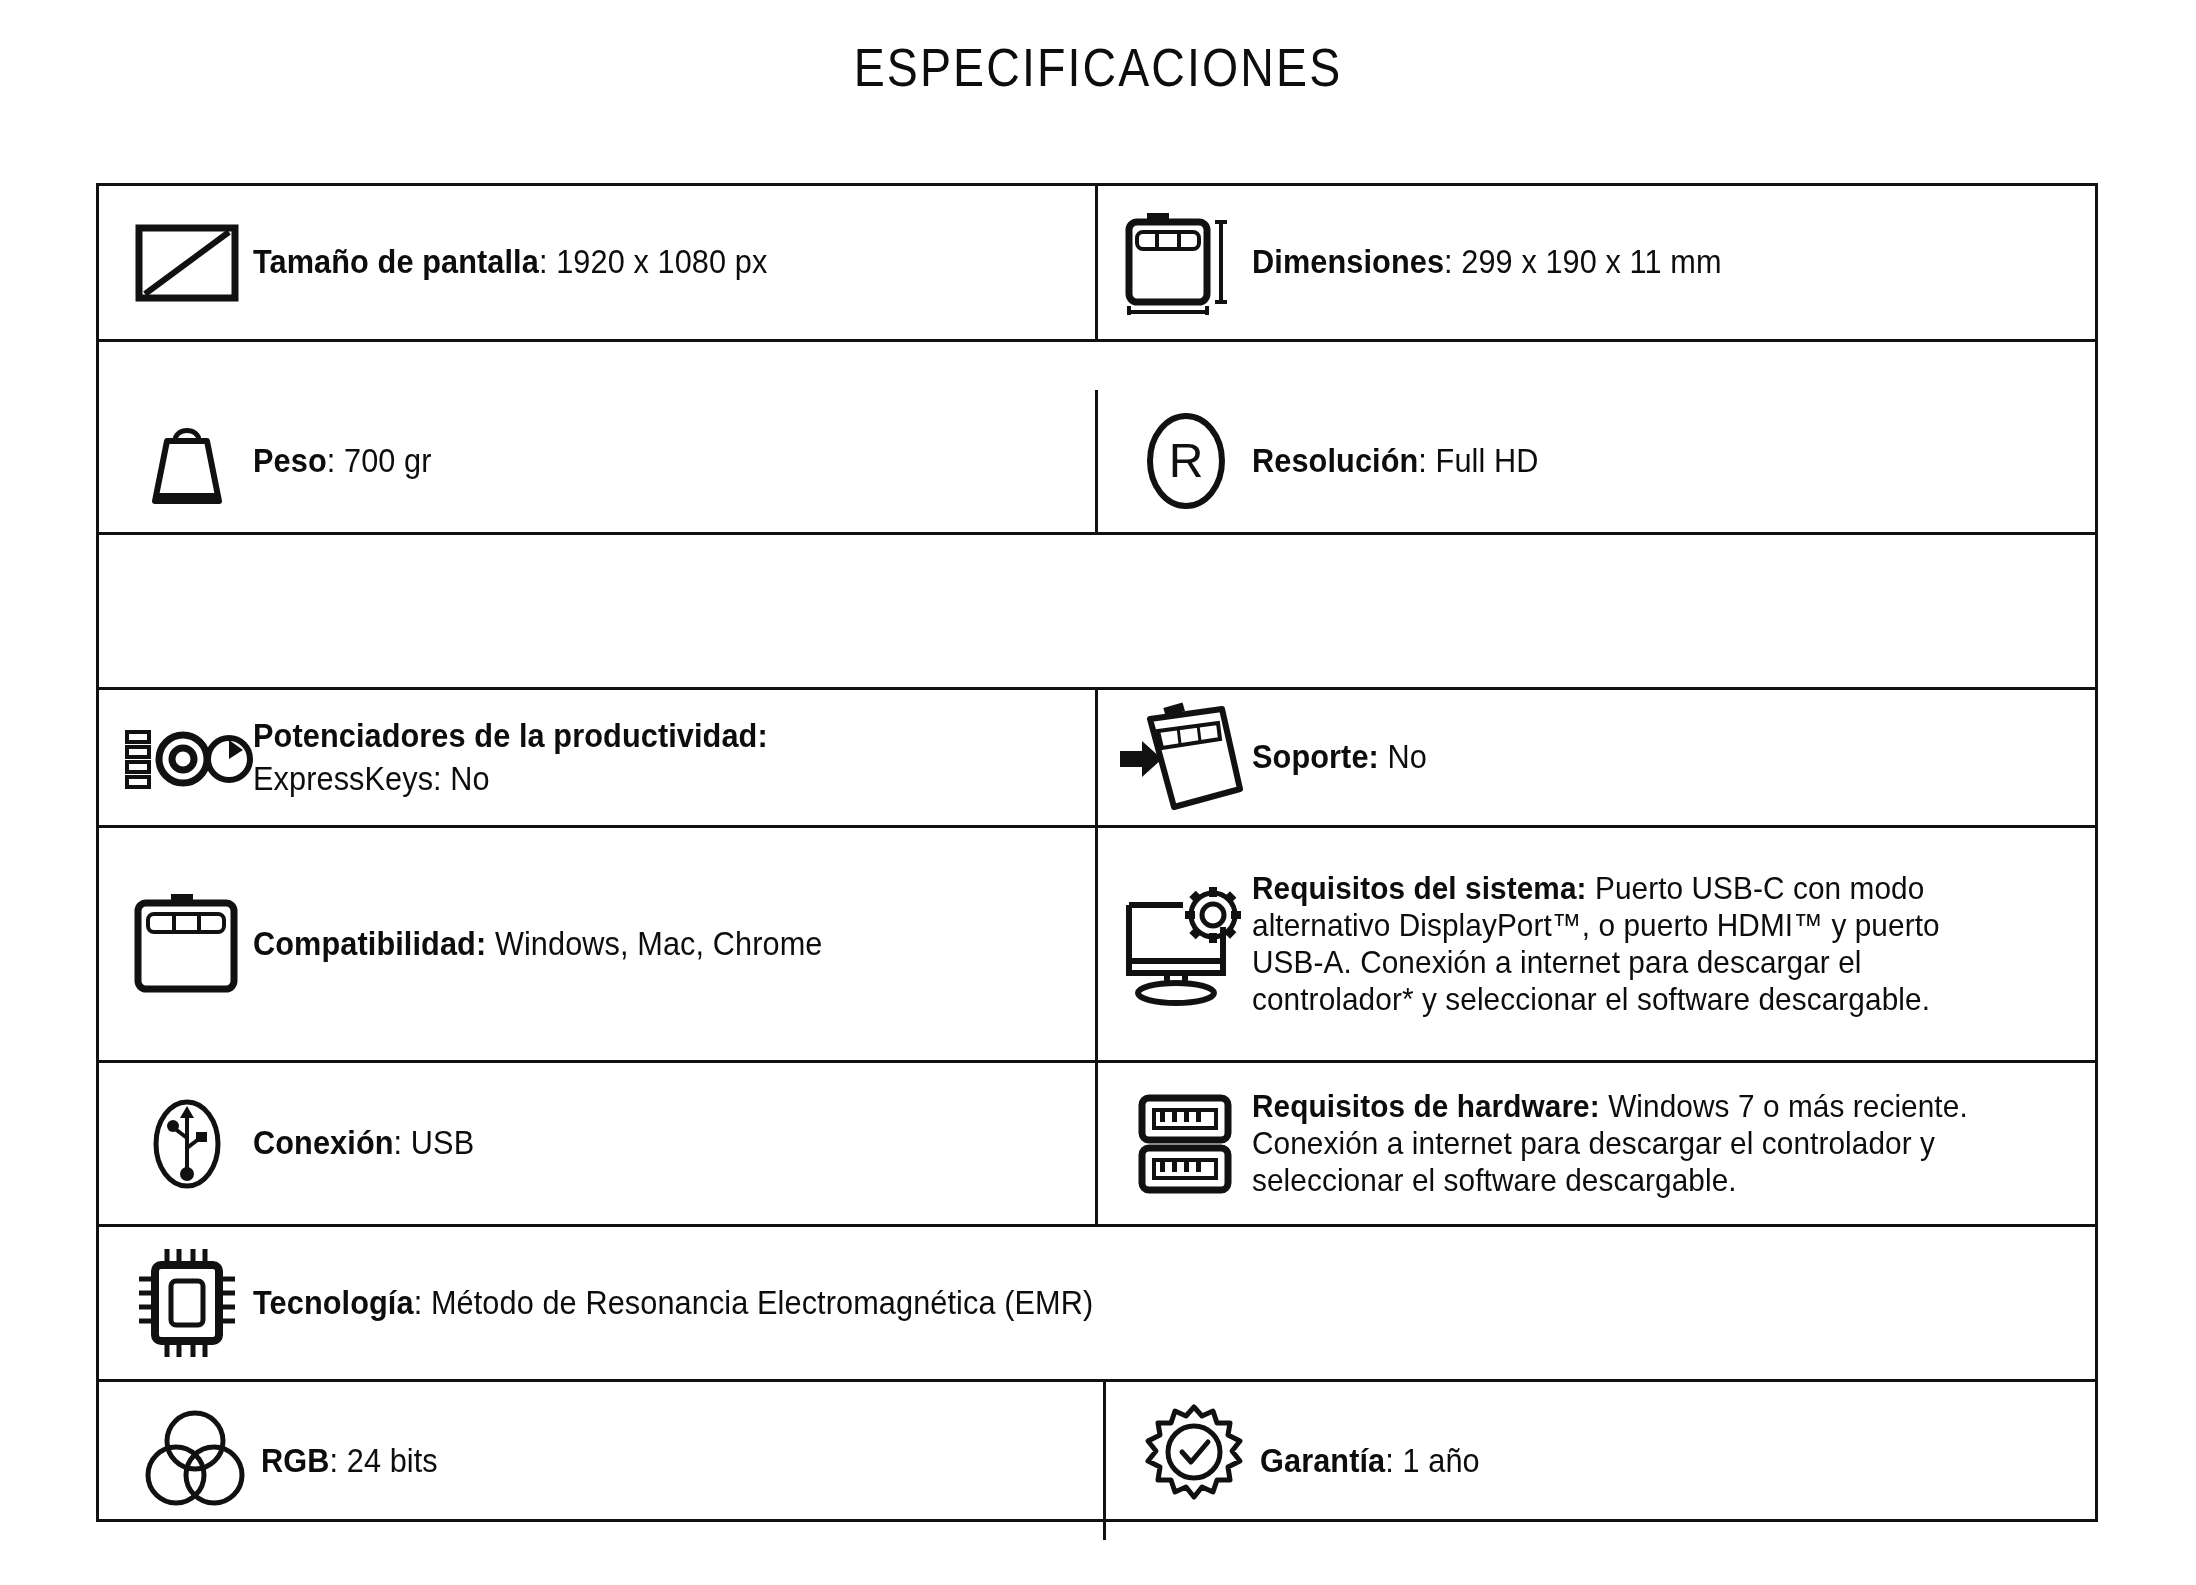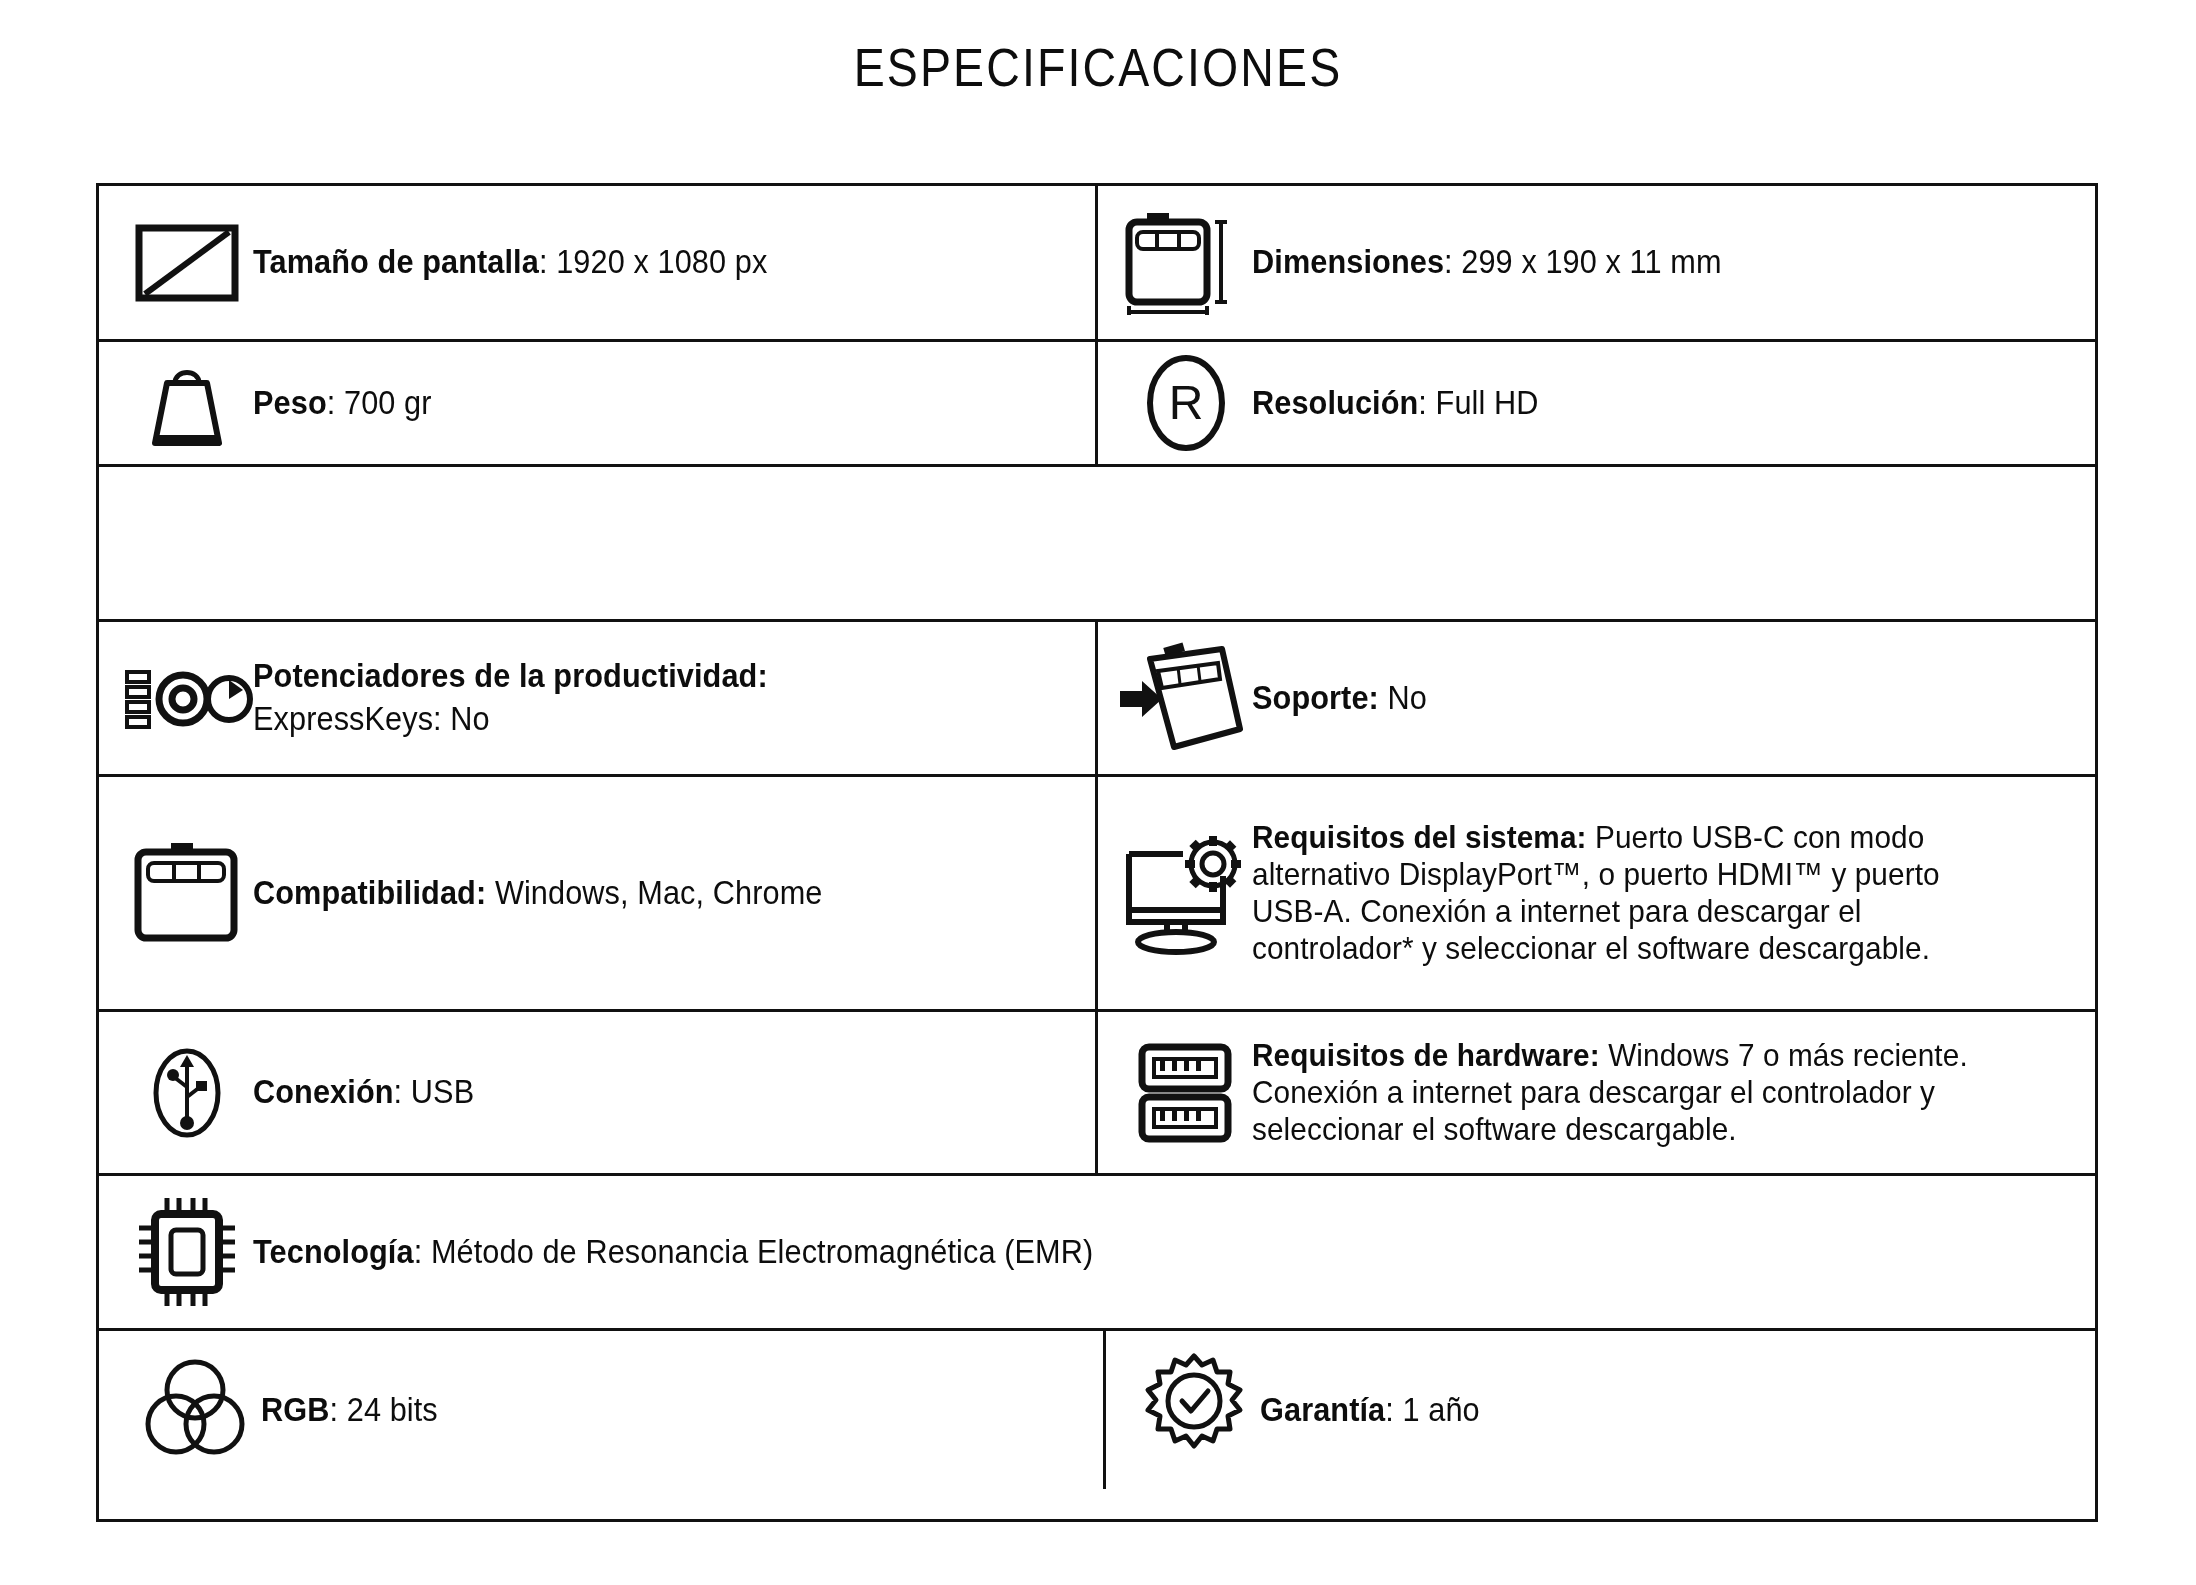--- a/index.html
+++ b/index.html
@@ -106,23 +106,23 @@
   }
 
   
   .spec-text.dense {
     line-height: 1.16;
     font-size: 32px;
   }
 
   
   .r-h1 { height: 156px; }
-  .r-h2 { height: 125px; }
+  .r-h2 { height: 145px; margin-top: 48px; }
   .r-h3 { height: 155px; }
-  .r-h4 { height: 155px; }
+  .r-h4 { height: 138px; }
   .r-h5 { height: 235px; }
   .r-h6 { height: 164px; }
   .r-h7 { height: 155px; }
   .r-h8 { height: 158px; padding-left: 8px; }
 </style>
 </head>
 <body>
 
 <div class="page">
 

